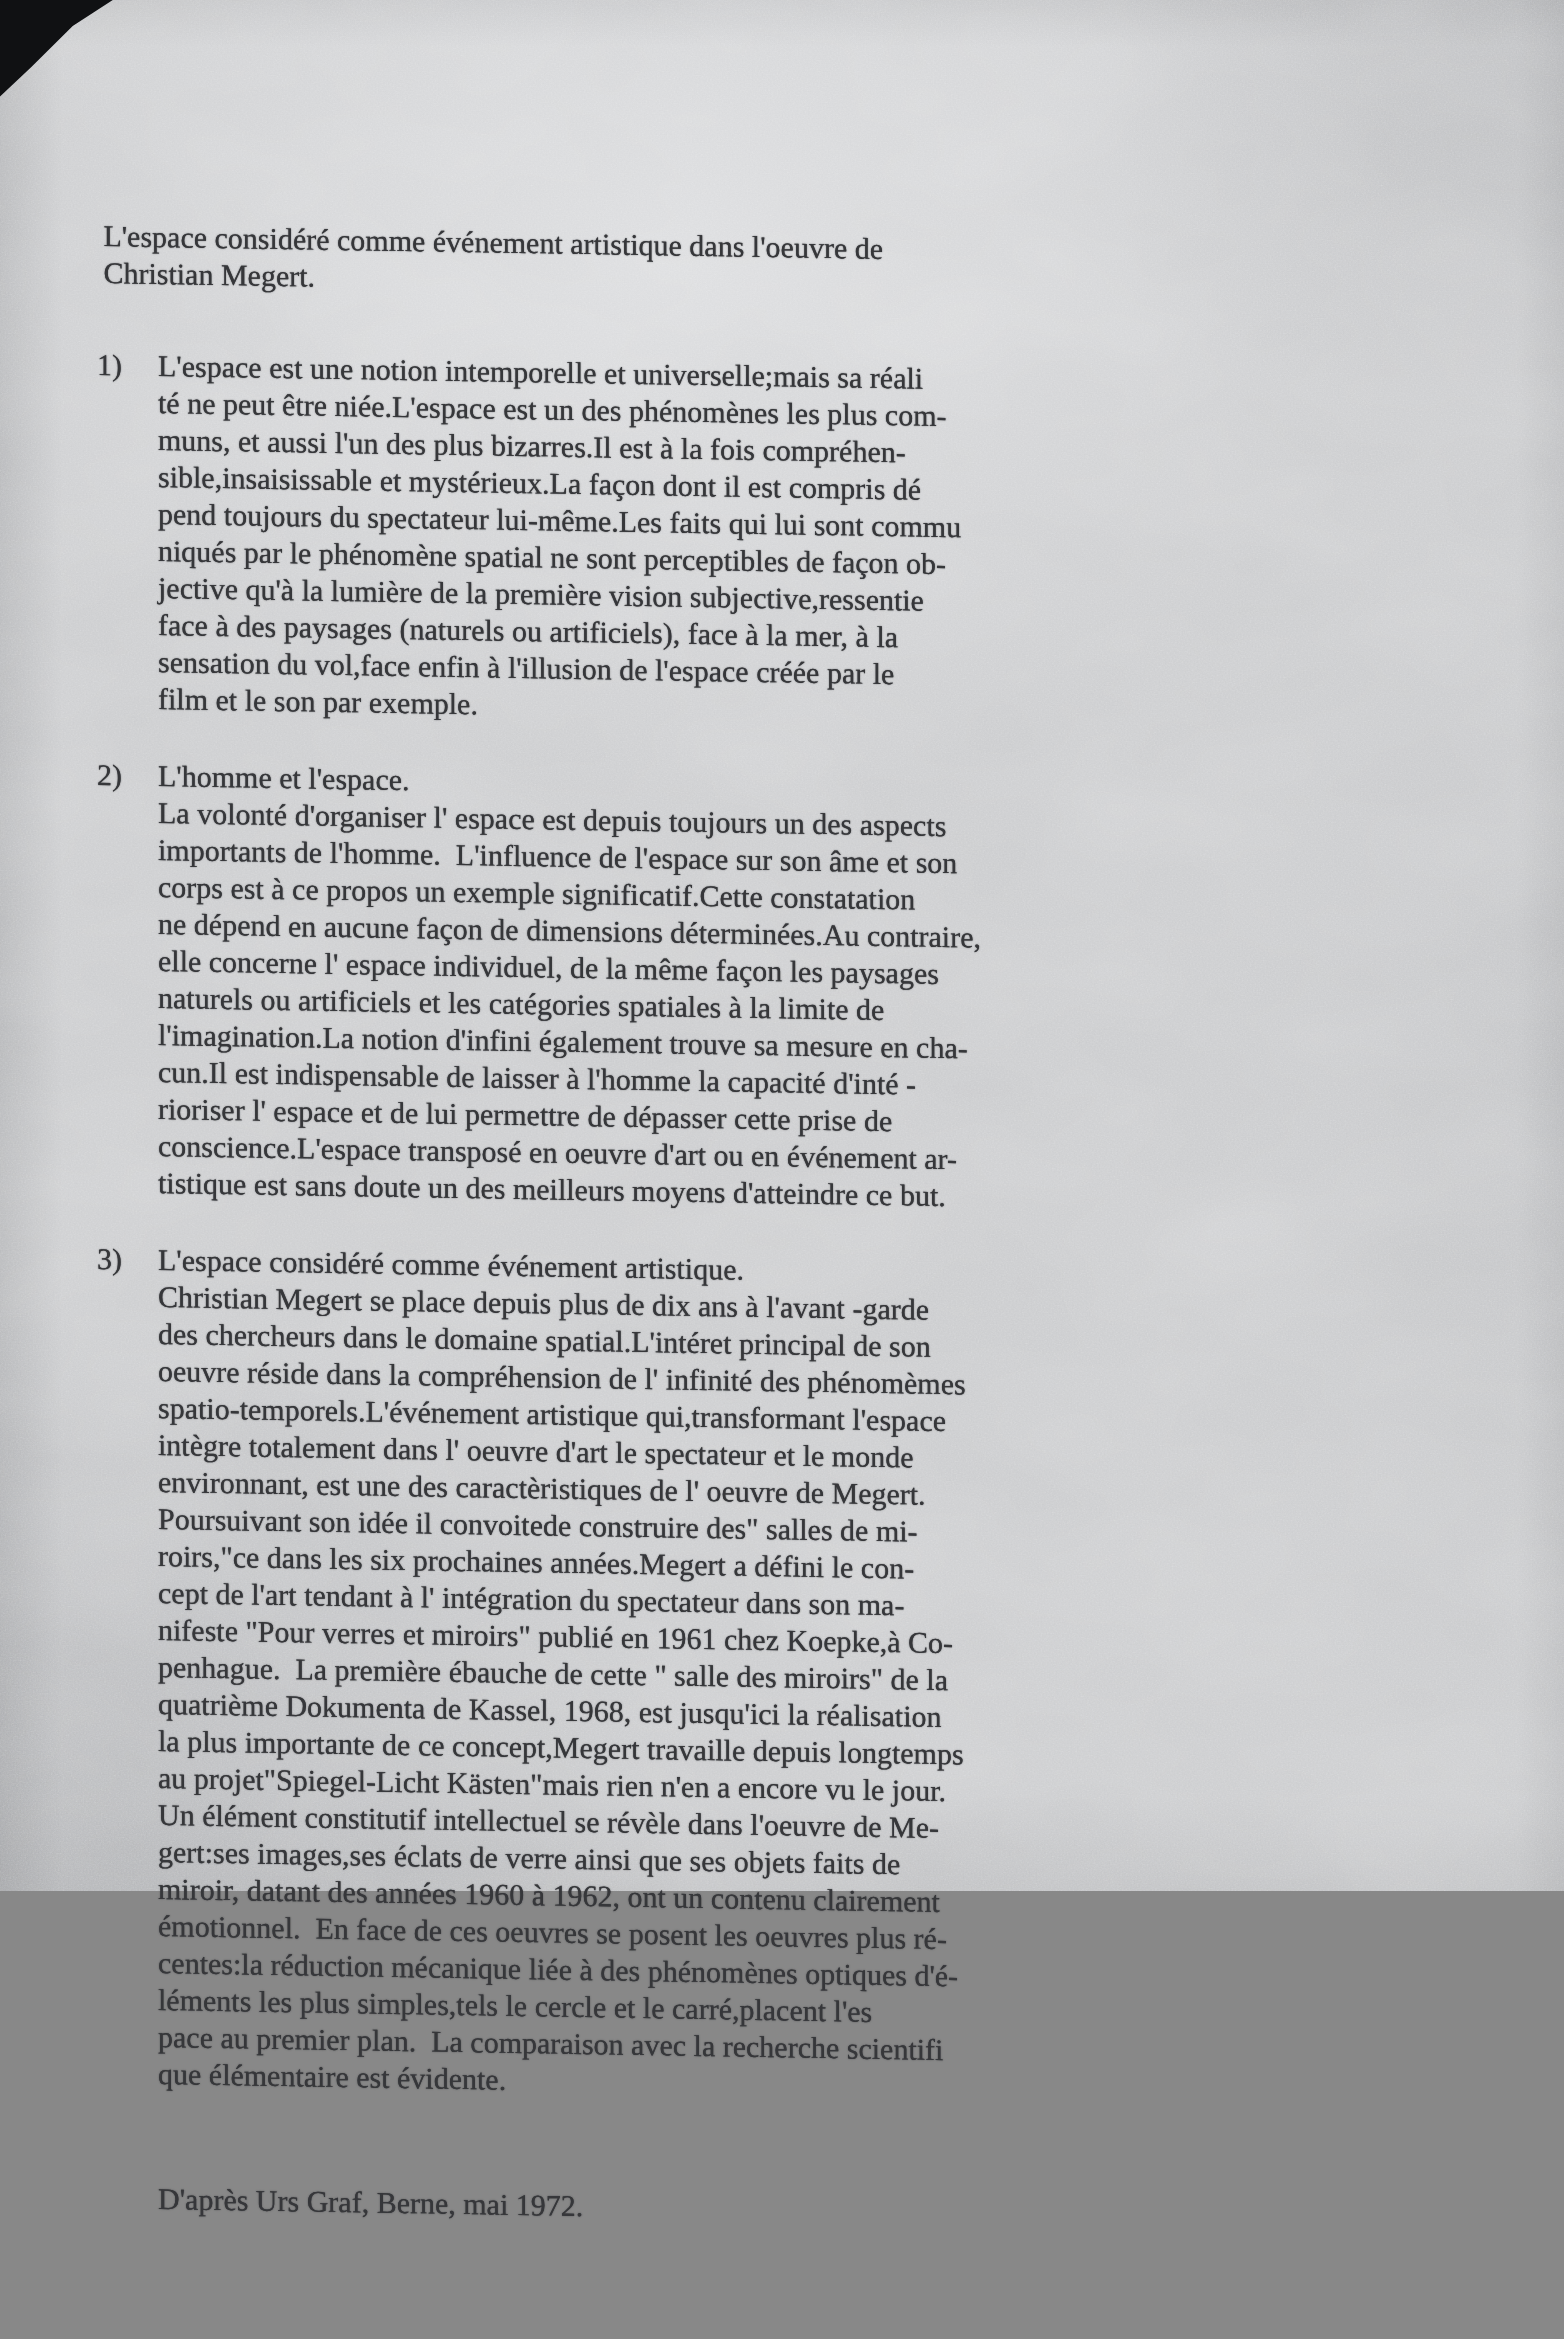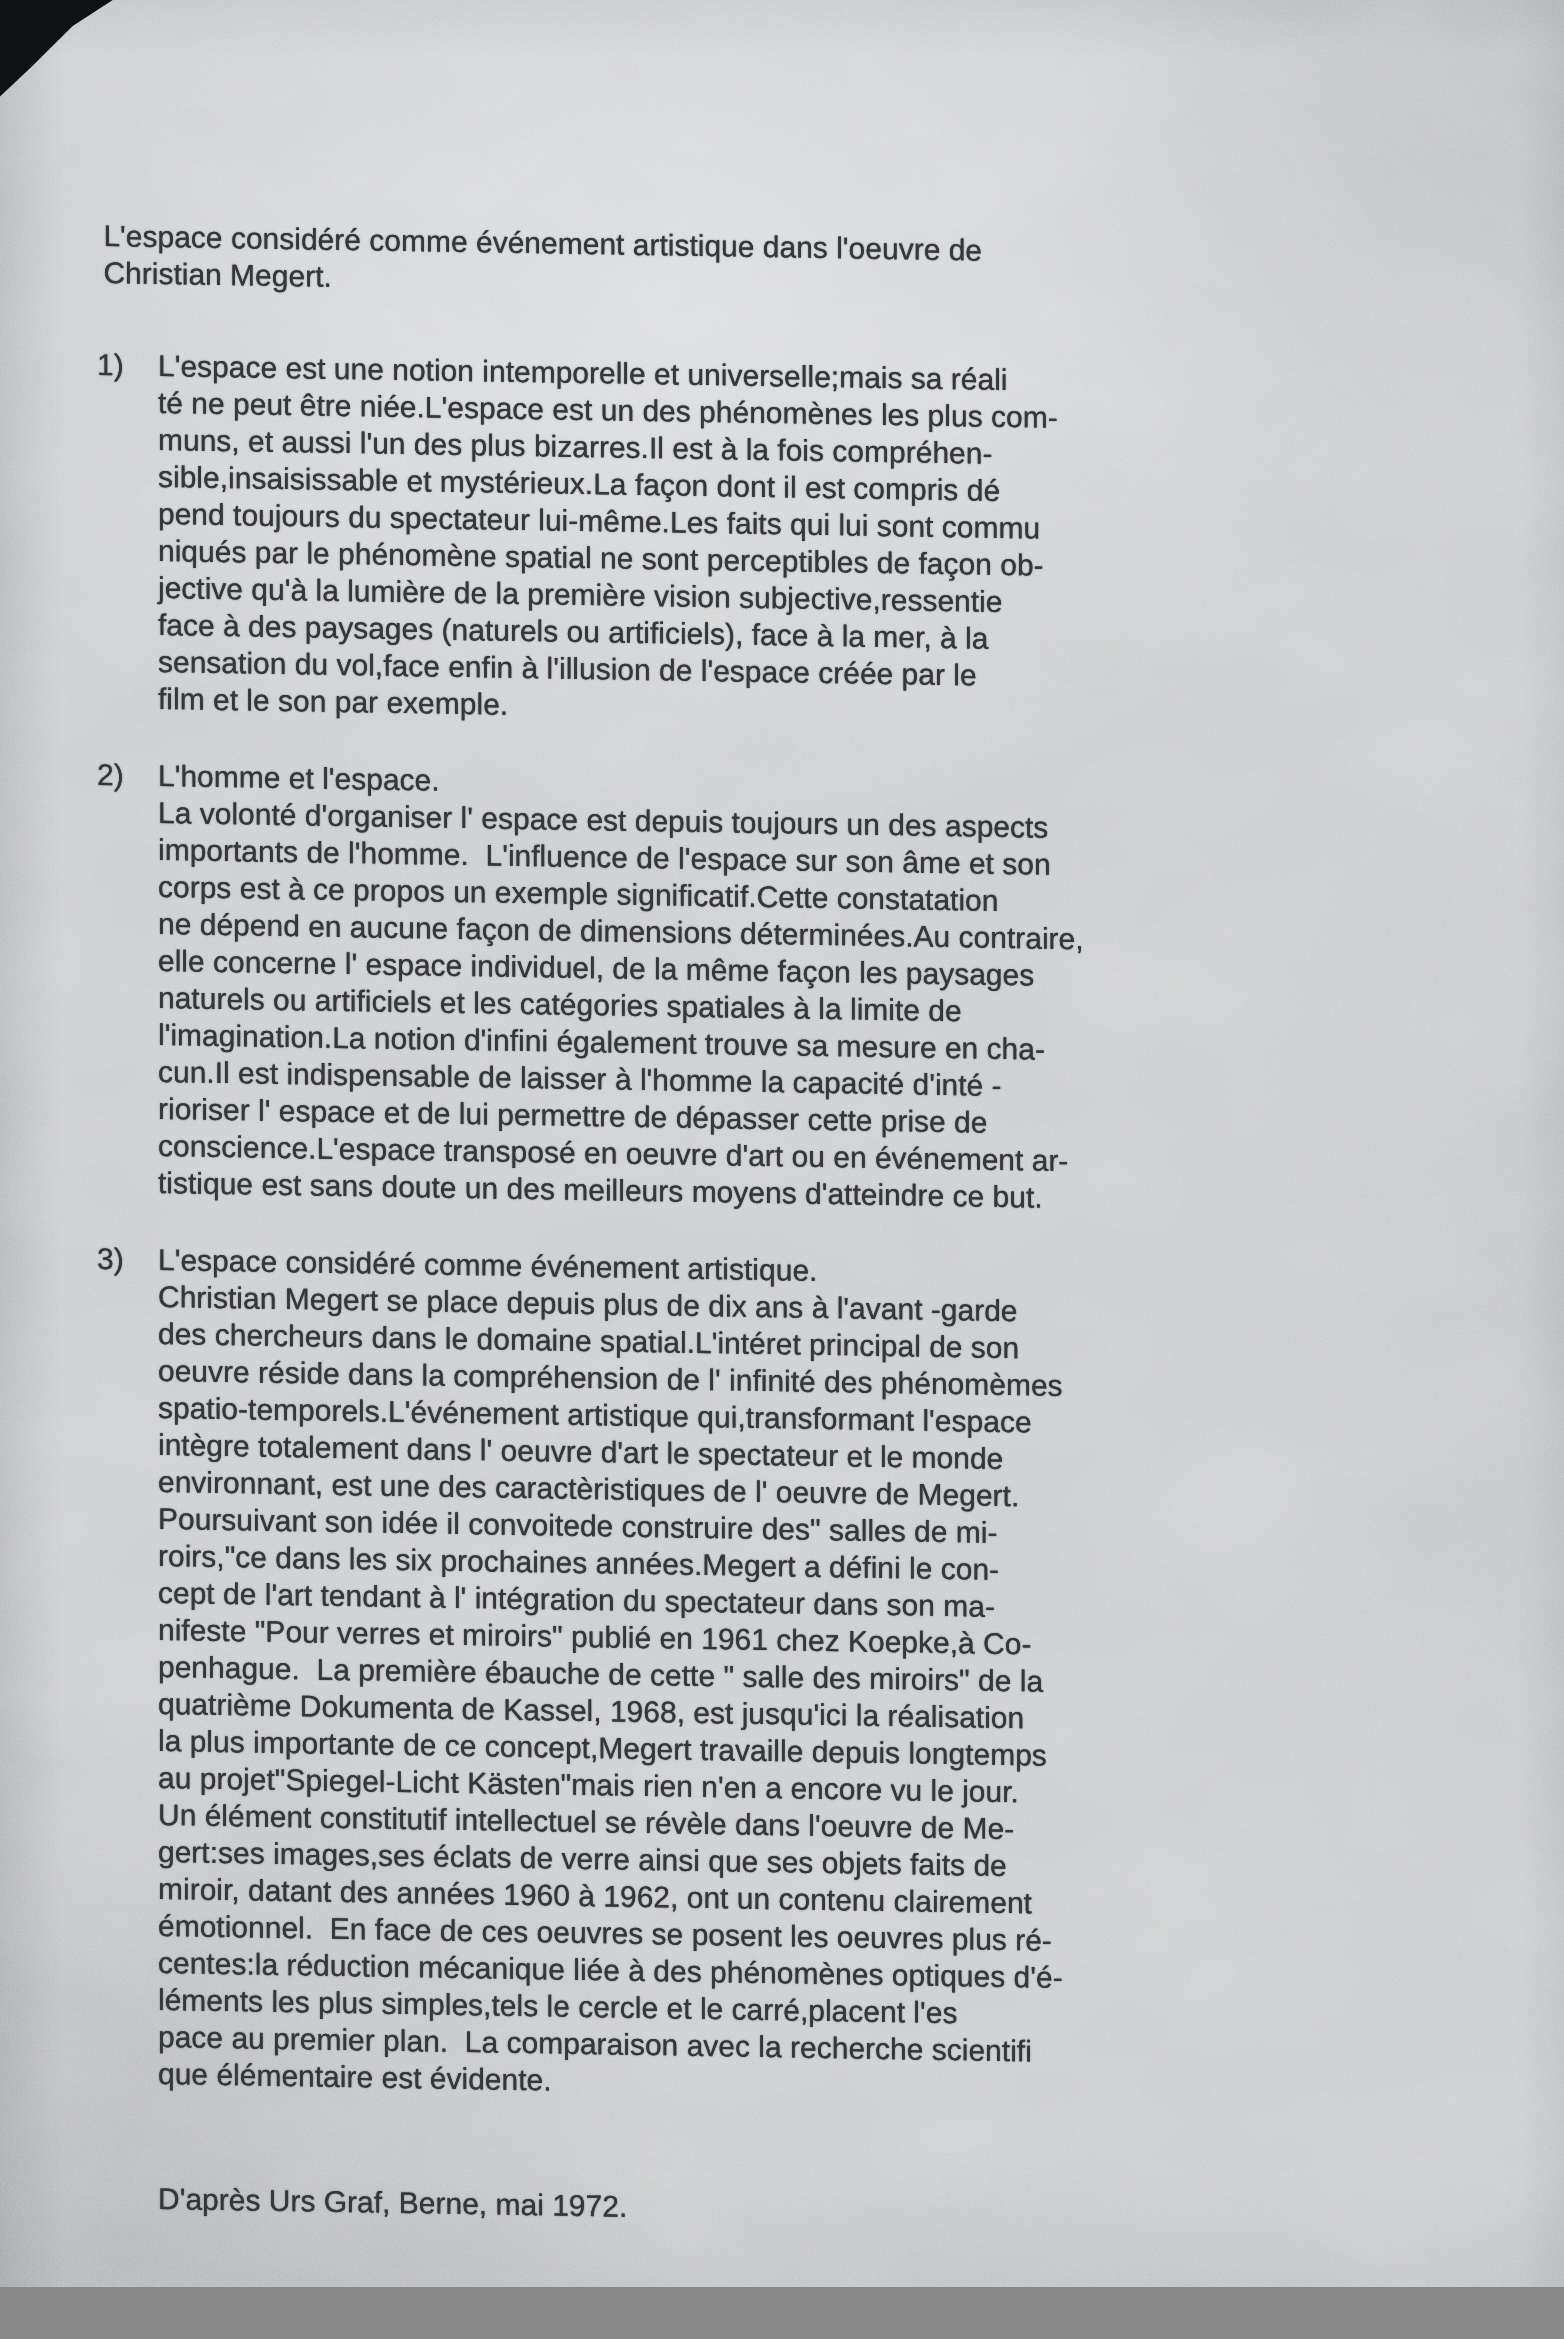--- a/index.html
+++ b/index.html
@@ -3,32 +3,32 @@
 <meta charset="utf-8">
 <title>Scanned typewritten page</title>
 <style>
   html, body { margin: 0; padding: 0; }
   body {
     width: 1564px; height: 2339px; overflow: hidden;
     background: #888;
   }
   .scene {
     position: relative;
-    width: 1564px; height: 2287px;
+    width: 1564px; height: 1891px;
     background-color: var(--paper, #cbccce);
     background-image:
       linear-gradient(90deg,  rgba(60,62,66,.14), rgba(60,62,66,0) 4%),
       linear-gradient(270deg, rgba(60,62,66,.09), rgba(60,62,66,0) 3%),
       linear-gradient(180deg, rgba(60,62,66,.08), rgba(60,62,66,0) 2.5%),
       linear-gradient(0deg,   rgba(60,62,66,.08), rgba(60,62,66,0) 5%),
       radial-gradient(1051px 777px at 42% 13%, rgba(221,222,224,.95), rgba(221,222,224,0) 72%),
       radial-gradient(914px 713px at 6% 94%,  rgba(140,142,146,.30), rgba(140,142,146,0) 65%),
       radial-gradient(777px 594px at 97% 4%,   rgba(140,142,146,.22), rgba(140,142,146,0) 60%),
       radial-gradient(640px 1279px at 100% 60%, rgba(150,152,156,.14), rgba(150,152,156,0) 55%);
-    font-family: Liberation Sans, sans-serif;
+    font-family: Liberation Serif, serif;
   }
   .noise {
     position: absolute; inset: 0; width: 100%; height: 100%;
     pointer-events: none;
   }
   .grain-layer   { opacity: .33; mix-blend-mode: overlay; }
   .mottle-layer  { opacity: .55; mix-blend-mode: soft-light; }
   .corner-mark {
     position: absolute; top: -2.7px; left: -2.7px;
     width: 130px; height: 106px;

